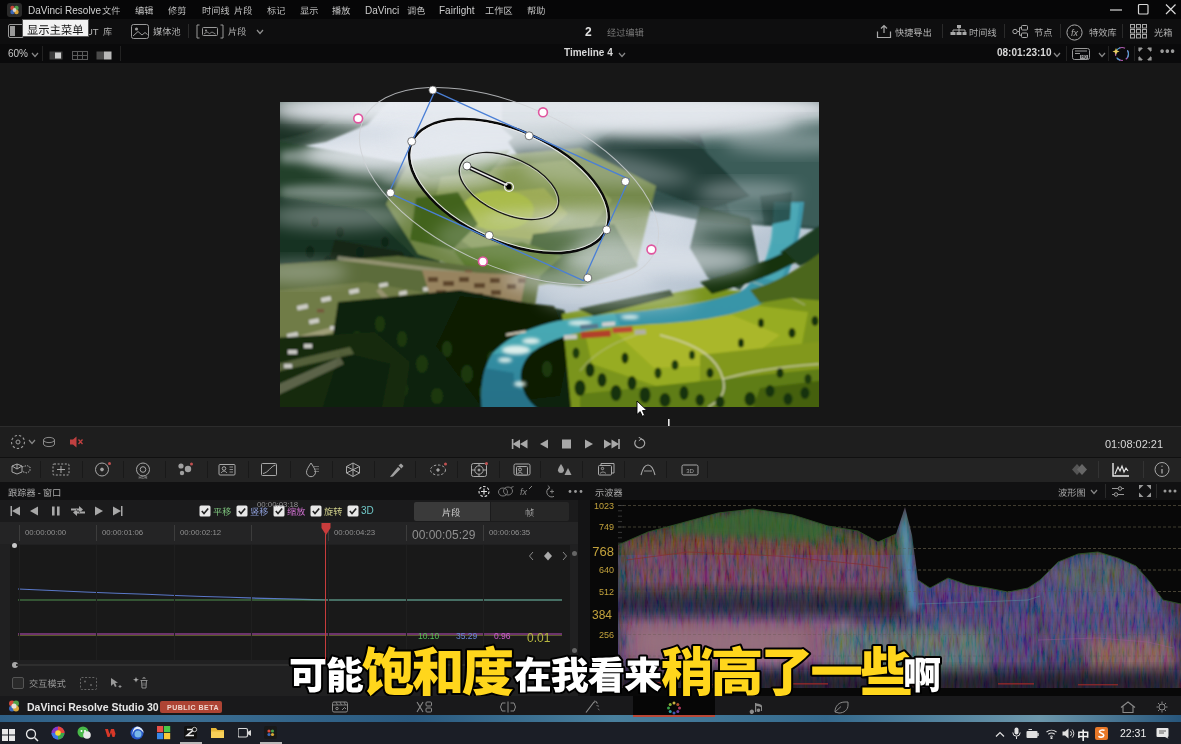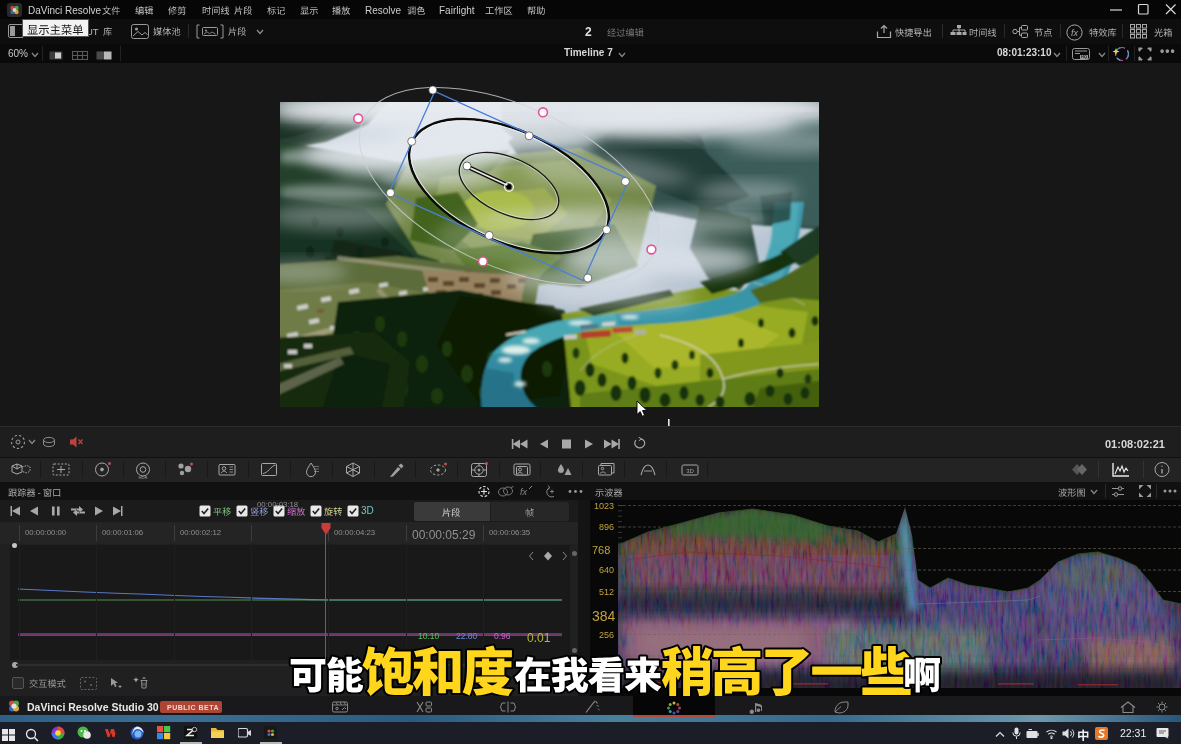--- a/index.html
+++ b/index.html
@@ -46,21 +46,21 @@
   </svg>
 <svg style="position:absolute;left:265px;top:1.5px" width="23" height="17" viewBox="-2 -12 23 17">
     <path d="M4.3 -7.0V-6.4H8.3V-7.0ZM7.2 -3.0C7.6 -2.1 8.0 -0.9 8.2 -0.1L8.8 -0.4C8.6 -1.1 8.2 -2.3 7.8 -3.2ZM4.5 -3.1C4.3 -2.2 3.9 -1.2 3.3 -0.5C3.5 -0.5 3.8 -0.3 3.9 -0.2C4.4 -0.9 4.9 -1.9 5.2 -3.0ZM3.9 -4.8V-4.2H5.9V-0.2C5.9 -0.0 5.8 -0.0 5.7 0.0C5.6 0.0 5.1 0.0 4.6 -0.0C4.7 0.2 4.8 0.5 4.9 0.7C5.5 0.7 5.9 0.7 6.2 0.6C6.5 0.5 6.6 0.2 6.6 -0.2V-4.2H8.8V-4.8ZM1.9 -7.7V-5.8H0.5V-5.1H1.7C1.4 -4.0 0.8 -2.7 0.2 -2.0C0.3 -1.8 0.5 -1.5 0.6 -1.3C1.1 -1.9 1.5 -2.9 1.9 -3.9V0.7H2.5V-4.1C2.9 -3.6 3.2 -3.1 3.4 -2.8L3.8 -3.3C3.6 -3.6 2.8 -4.6 2.5 -4.9V-5.1H3.8V-5.8H2.5V-7.7Z M10.3 -7.1C10.8 -6.6 11.5 -6.0 11.8 -5.6L12.3 -6.1C12.0 -6.5 11.3 -7.1 10.8 -7.5ZM11.0 0.6V0.6C11.2 0.4 11.4 0.2 13.0 -0.9C12.9 -1.0 12.8 -1.3 12.7 -1.5L11.8 -0.8V-4.8H9.6V-4.2H11.1V-0.9C11.1 -0.4 10.8 -0.1 10.6 0.0C10.8 0.2 11.0 0.4 11.0 0.6ZM13.1 -7.1V-6.4H16.7V-4.1H13.2V-0.5C13.2 0.4 13.6 0.6 14.6 0.6C14.8 0.6 16.5 0.6 16.7 0.6C17.7 0.6 17.9 0.2 18.1 -1.3C17.8 -1.4 17.6 -1.5 17.4 -1.6C17.3 -0.3 17.2 -0.1 16.7 -0.1C16.3 -0.1 14.9 -0.1 14.6 -0.1C14.0 -0.1 13.9 -0.1 13.9 -0.5V-3.4H16.7V-2.9H17.4V-7.1Z" fill="#cccccc"></path>
   </svg>
 <svg style="position:absolute;left:298px;top:1.5px" width="23" height="17" viewBox="-2 -12 23 17">
     <path d="M2.2 -5.2H7.0V-4.3H2.2ZM2.2 -6.7H7.0V-5.8H2.2ZM1.6 -7.3V-3.7H7.7V-7.3ZM7.5 -3.0C7.2 -2.4 6.7 -1.7 6.3 -1.2L6.8 -0.9C7.2 -1.4 7.7 -2.1 8.1 -2.8ZM1.1 -2.7C1.5 -2.1 2.0 -1.3 2.2 -0.9L2.7 -1.1C2.5 -1.6 2.1 -2.4 1.7 -3.0ZM5.3 -3.4V-0.4H3.9V-3.4H3.2V-0.4H0.4V0.3H8.8V-0.4H5.9V-3.4Z M11.4 -3.2C11.0 -2.2 10.3 -1.2 9.5 -0.5C9.7 -0.4 10.0 -0.2 10.2 -0.1C10.9 -0.8 11.6 -1.9 12.1 -3.0ZM15.5 -2.9C16.2 -2.1 16.9 -0.9 17.1 -0.1L17.8 -0.4C17.5 -1.2 16.8 -2.3 16.1 -3.2ZM10.6 -7.0V-6.4H17.0V-7.0ZM9.8 -4.8V-4.1H13.4V-0.2C13.4 -0.0 13.4 0.0 13.2 0.0C13.0 0.0 12.4 0.0 11.8 0.0C11.9 0.2 12.0 0.5 12.1 0.7C12.9 0.7 13.4 0.7 13.7 0.6C14.1 0.5 14.2 0.3 14.2 -0.2V-4.1H17.9V-4.8Z" fill="#cccccc"></path>
   </svg>
 <svg style="position:absolute;left:330px;top:1.5px" width="23" height="17" viewBox="-2 -12 23 17">
     <path d="M7.4 -6.8C7.3 -6.3 7.0 -5.7 6.8 -5.3H6.2V-6.8C7.0 -6.9 7.7 -7.0 8.3 -7.2L7.9 -7.7C6.8 -7.4 4.9 -7.2 3.3 -7.1C3.4 -7.0 3.4 -6.8 3.5 -6.6C4.1 -6.7 4.9 -6.7 5.6 -6.8V-5.3H3.2V-4.7H5.0C4.5 -4.0 3.6 -3.4 2.8 -3.1C2.9 -2.9 3.1 -2.7 3.2 -2.5C3.4 -2.6 3.6 -2.7 3.7 -2.8V0.7H4.3V0.3H7.6V0.7H8.2V-2.8L8.5 -2.6C8.6 -2.8 8.8 -3.0 9.0 -3.2C8.2 -3.5 7.4 -4.1 6.8 -4.7H8.7V-5.3H7.4C7.6 -5.7 7.8 -6.2 8.1 -6.6ZM3.9 -6.4C4.1 -6.1 4.3 -5.6 4.4 -5.3L5.0 -5.5C4.9 -5.8 4.6 -6.2 4.5 -6.6ZM5.6 -4.5V-3.0H6.2V-4.6C6.7 -3.9 7.5 -3.2 8.2 -2.8H3.7C4.4 -3.2 5.1 -3.9 5.6 -4.5ZM5.6 -2.3V-1.5H4.3V-2.3ZM6.2 -2.3H7.6V-1.5H6.2ZM5.6 -1.0V-0.2H4.3V-1.0ZM6.2 -1.0H7.6V-0.2H6.2ZM1.5 -7.7V-5.9H0.4V-5.2H1.5V-3.3L0.3 -2.9L0.4 -2.2L1.5 -2.6V-0.1C1.5 0.1 1.5 0.1 1.4 0.1C1.3 0.1 0.9 0.1 0.5 0.1C0.6 0.3 0.7 0.6 0.7 0.7C1.3 0.7 1.6 0.7 1.9 0.6C2.1 0.5 2.2 0.3 2.2 -0.1V-2.9L3.2 -3.3L3.0 -3.9L2.2 -3.6V-5.2H3.2V-5.9H2.2V-7.7Z M11.1 -7.6C11.3 -7.2 11.5 -6.7 11.6 -6.3L12.2 -6.5C12.1 -6.8 11.9 -7.4 11.7 -7.7ZM9.6 -6.2V-5.6H10.7V-3.7C10.7 -2.4 10.6 -0.9 9.4 0.3C9.6 0.4 9.8 0.6 9.9 0.7C11.2 -0.6 11.4 -2.1 11.4 -3.7V-3.7H12.6C12.5 -1.2 12.5 -0.3 12.3 -0.1C12.3 0.0 12.2 0.0 12.1 0.0C11.9 0.0 11.6 0.0 11.2 -0.0C11.3 0.2 11.3 0.4 11.4 0.6C11.8 0.7 12.1 0.7 12.4 0.6C12.6 0.6 12.8 0.5 12.9 0.3C13.2 0.0 13.2 -1.0 13.3 -4.0C13.3 -4.1 13.3 -4.4 13.3 -4.4H11.4V-5.6H13.7V-6.2ZM14.9 -5.4H16.7C16.5 -4.2 16.2 -3.2 15.8 -2.4C15.4 -3.2 15.1 -4.2 14.9 -5.3ZM14.8 -7.7C14.6 -6.1 14.0 -4.6 13.3 -3.6C13.5 -3.5 13.7 -3.2 13.8 -3.1C14.1 -3.4 14.3 -3.8 14.5 -4.3C14.7 -3.3 15.0 -2.4 15.4 -1.7C14.8 -0.9 14.1 -0.3 13.2 0.2C13.3 0.3 13.5 0.6 13.6 0.8C14.5 0.3 15.2 -0.3 15.8 -1.0C16.3 -0.3 16.9 0.3 17.6 0.7C17.8 0.5 18.0 0.3 18.1 0.1C17.3 -0.2 16.7 -0.9 16.2 -1.7C16.8 -2.7 17.1 -3.9 17.4 -5.4H18.1V-6.0H15.2C15.3 -6.5 15.4 -7.1 15.5 -7.6Z" fill="#cccccc"></path>
   </svg>
-<div class="t" style="left:365px;top:4.5px;font-size:10px;color:#cccccc">Resolve</div>
+<div class="t" style="left:365px;top:4.5px;font-size:10px;color:#cccccc">DaVinci</div>
 <svg style="position:absolute;left:405px;top:1.5px" width="23" height="17" viewBox="-2 -12 23 17">
     <path d="M1.0 -7.1C1.5 -6.7 2.1 -6.1 2.4 -5.7L2.8 -6.1C2.5 -6.5 1.9 -7.1 1.4 -7.5ZM0.4 -4.8V-4.2H1.7V-1.0C1.7 -0.5 1.4 -0.1 1.2 0.0C1.3 0.1 1.5 0.3 1.6 0.5C1.7 0.3 2.0 0.1 3.2 -0.8C3.0 -0.4 2.9 0.0 2.6 0.4C2.7 0.4 3.0 0.6 3.1 0.7C4.0 -0.5 4.1 -2.5 4.1 -3.9V-6.7H7.9V-0.1C7.9 0.0 7.8 0.1 7.7 0.1C7.6 0.1 7.1 0.1 6.7 0.1C6.7 0.2 6.8 0.5 6.9 0.7C7.5 0.7 7.9 0.7 8.2 0.6C8.4 0.5 8.5 0.3 8.5 -0.1V-7.3H3.5V-3.9C3.5 -3.0 3.5 -2.0 3.2 -1.0C3.2 -1.2 3.1 -1.4 3.0 -1.5L2.4 -1.0V-4.8ZM5.7 -6.4V-5.6H4.7V-5.1H5.7V-4.2H4.5V-3.7H7.5V-4.2H6.3V-5.1H7.3V-5.6H6.3V-6.4ZM4.7 -2.9V-0.3H5.2V-0.7H7.2V-2.9ZM5.2 -2.4H6.7V-1.3H5.2Z M13.6 -4.5V-2.9H11.4V-4.5ZM14.2 -4.5H16.4V-2.9H14.2ZM14.7 -6.3C14.4 -5.9 14.1 -5.5 13.7 -5.2H11.3C11.7 -5.5 12.0 -5.9 12.3 -6.3ZM12.5 -7.8C11.8 -6.5 10.7 -5.4 9.6 -4.7C9.7 -4.6 9.9 -4.2 9.9 -4.1C10.2 -4.2 10.5 -4.5 10.8 -4.7V-0.7C10.8 0.3 11.2 0.6 12.7 0.6C13.0 0.6 15.9 0.6 16.2 0.6C17.6 0.6 17.9 0.2 18.1 -1.3C17.9 -1.3 17.6 -1.4 17.4 -1.5C17.3 -0.3 17.1 -0.1 16.2 -0.1C15.6 -0.1 13.1 -0.1 12.6 -0.1C11.6 -0.1 11.4 -0.2 11.4 -0.7V-2.3H16.4V-1.9H17.1V-5.2H14.6C15.0 -5.6 15.4 -6.2 15.8 -6.6L15.3 -7.0L15.2 -6.9H12.7C12.9 -7.1 13.0 -7.3 13.1 -7.5Z" fill="#cccccc"></path>
   </svg>
 <div class="t" style="left:439px;top:4.5px;font-size:10px;color:#cccccc">Fairlight</div>
 <svg style="position:absolute;left:483px;top:1.5px" width="32" height="17" viewBox="-2 -12 32 17">
     <path d="M0.5 -0.7V0.0H8.7V-0.7H5.0V-6.0H8.3V-6.7H1.0V-6.0H4.2V-0.7Z M14.0 -7.6C13.6 -6.3 12.8 -4.9 12.0 -4.1C12.2 -4.0 12.4 -3.7 12.5 -3.6C13.0 -4.1 13.5 -4.8 13.9 -5.5H14.5V0.7H15.2V-1.5H18.0V-2.2H15.2V-3.6H17.8V-4.2H15.2V-5.5H18.1V-6.2H14.2C14.4 -6.6 14.6 -7.0 14.7 -7.4ZM11.8 -7.7C11.3 -6.3 10.4 -4.9 9.5 -4.0C9.7 -3.9 9.9 -3.5 9.9 -3.3C10.2 -3.7 10.6 -4.0 10.8 -4.4V0.7H11.5V-5.5C11.9 -6.1 12.2 -6.8 12.5 -7.5Z M26.9 -7.2H19.3V0.5H27.2V-0.2H20.0V-6.6H26.9ZM20.8 -5.4C21.5 -4.8 22.3 -4.1 23.0 -3.4C22.3 -2.6 21.4 -1.9 20.5 -1.4C20.6 -1.3 20.9 -1.0 21.0 -0.8C21.9 -1.4 22.7 -2.1 23.5 -2.9C24.3 -2.2 25.0 -1.4 25.5 -0.8L26.1 -1.4C25.6 -1.9 24.8 -2.7 24.0 -3.4C24.7 -4.2 25.3 -5.0 25.8 -5.9L25.1 -6.1C24.7 -5.3 24.1 -4.6 23.5 -3.9C22.8 -4.6 22.0 -5.2 21.3 -5.8Z" fill="#cccccc"></path>
   </svg>
 <svg style="position:absolute;left:525px;top:1.5px" width="23" height="17" viewBox="-2 -12 23 17">
     <path d="M2.5 -7.7V-7.0H0.6V-6.4H2.5V-5.8H0.8V-5.2H2.5V-5.0C2.5 -4.9 2.5 -4.7 2.4 -4.5H0.5V-3.9H2.2C1.9 -3.5 1.4 -3.1 0.6 -2.9C0.8 -2.7 1.0 -2.5 1.1 -2.4C2.1 -2.8 2.7 -3.4 3.0 -3.9H5.0V-4.5H3.2C3.2 -4.7 3.2 -4.9 3.2 -5.0V-5.2H4.7V-5.8H3.2V-6.4H4.9V-7.0H3.2V-7.7ZM5.4 -7.3V-2.8H6.0V-6.7H7.6C7.4 -6.3 7.1 -5.9 6.8 -5.5C7.6 -5.0 7.9 -4.6 7.9 -4.3C7.9 -4.1 7.8 -4.0 7.6 -3.9C7.5 -3.9 7.4 -3.8 7.2 -3.8C7.0 -3.8 6.7 -3.8 6.3 -3.8C6.4 -3.7 6.5 -3.4 6.5 -3.3C6.8 -3.2 7.2 -3.2 7.5 -3.3C7.7 -3.3 7.9 -3.3 8.1 -3.4C8.4 -3.6 8.6 -3.8 8.5 -4.2C8.5 -4.7 8.3 -5.1 7.5 -5.6C7.9 -6.0 8.3 -6.6 8.6 -7.1L8.2 -7.4L8.0 -7.3ZM1.4 -2.4V0.2H2.1V-1.8H4.2V0.7H4.9V-1.8H7.3V-0.5C7.3 -0.4 7.2 -0.4 7.1 -0.4C6.9 -0.4 6.4 -0.4 5.8 -0.4C5.9 -0.2 6.0 0.0 6.0 0.2C6.8 0.2 7.3 0.2 7.6 0.1C7.9 0.0 8.0 -0.2 8.0 -0.5V-2.4H4.9V-3.1H4.2V-2.4Z M15.0 -7.7C15.0 -7.0 15.0 -6.3 15.0 -5.6H13.5V-5.0H15.0C14.8 -2.8 14.4 -0.9 12.6 0.2C12.8 0.4 13.0 0.6 13.1 0.8C15.0 -0.5 15.5 -2.6 15.6 -5.0H17.1C17.0 -1.6 16.9 -0.4 16.7 -0.1C16.6 0.0 16.5 0.0 16.3 0.0C16.1 0.0 15.6 0.0 15.1 -0.0C15.2 0.2 15.3 0.5 15.3 0.7C15.8 0.7 16.3 0.7 16.6 0.7C16.9 0.6 17.1 0.6 17.3 0.3C17.6 -0.1 17.7 -1.4 17.7 -5.3C17.7 -5.4 17.7 -5.6 17.7 -5.6H15.7C15.7 -6.3 15.7 -7.0 15.7 -7.7ZM9.5 -0.9 9.6 -0.2C10.7 -0.4 12.3 -0.8 13.7 -1.1L13.7 -1.7L13.2 -1.6V-7.3H10.2V-1.0ZM10.8 -1.1V-2.7H12.5V-1.5ZM10.8 -4.7H12.5V-3.3H10.8ZM10.8 -5.3V-6.7H12.5V-5.3Z" fill="#cccccc"></path>
   </svg>
@@ -166,21 +166,21 @@
   </svg>
 <svg class="abs" style="left:72px;top:51px" width="16" height="9" viewBox="0 0 16 9">
 <rect x="0.5" y="0.5" width="15" height="8" fill="none" stroke="#5a5a5a"></rect>
 <path d="M5.5 0.5V8.5 M10.5 0.5V8.5 M0.5 4.5H15.5" stroke="#5a5a5a"></path>
   </svg>
 <svg class="abs" style="left:96px;top:51px" width="16" height="9" viewBox="0 0 16 9">
 <rect x="0.5" y="0.5" width="7.5" height="8" fill="#4a4a4a"></rect>
     <rect x="8" y="0.5" width="7.5" height="8" fill="#b8b8b8"></rect>
   </svg>
 <div class="abs" style="left:120px;top:46px;width:1px;height:15px;background:#222"></div>
-<div class="t" style="left:564px;top:47px;font-size:10px;font-weight:bold;color:#d8d8d8">Timeline 7</div>
+<div class="t" style="left:564px;top:47px;font-size:10px;font-weight:bold;color:#d8d8d8">Timeline 4</div>
 <svg class="abs" style="left:618px;top:52px" width="8" height="6" viewBox="0 0 8 6">
     <path d="M1 1 4 4.5 7 1" stroke="#888" fill="none" stroke-width="1.2"></path>
   </svg>
 <div class="t" style="left:997px;top:47px;font-size:10px;font-weight:bold;color:#d8d8d8">08:01:23:10</div>
 <svg class="abs" style="left:1053px;top:52px" width="8" height="6" viewBox="0 0 8 6">
     <path d="M1 1 4 4.5 7 1" stroke="#888" fill="none" stroke-width="1.2"></path>
   </svg>
 <div class="abs" style="left:1066px;top:46px;width:1px;height:15px;background:#222"></div>
 <svg class="abs" style="left:1072px;top:48px" width="22" height="12" viewBox="0 0 22 12">
 <rect x="0.5" y="0.5" width="17" height="11" rx="2" fill="none" stroke="#999"></rect>
@@ -507,21 +507,21 @@
 <rect x="52" y="2.5" width="9" height="9"></rect>
 <path d="M75 2.5 83 7 75 11.5Z"></path>
 <path d="M94 7 94 2.5 101.5 7 94 11.5Z M101.5 7 101.5 2.5 109 7 101.5 11.5Z"></path>
       <rect x="108.2" y="2" width="1.6" height="10"></rect>
 </g>
 <g fill="none" stroke="#a8a8a8" stroke-width="1.2">
       <path d="M126 3.2 A 5 4.6 0 1 0 131 1.8"></path>
       <path d="M128.5 0 131.5 1.9 128.8 3.8" stroke-width="1"></path>
     </g>
   </svg>
-<div class="t" style="left:1105px;top:438px;font-size:11px;font-weight:bold;color:#d8d8d8">01:08:02:21</div>
+<div class="t" style="left:1105px;top:438px;font-size:11px;font-weight:normal;color:#d8d8d8">01:08:02:21</div>
 <svg class="abs" style="left:9px;top:460px" width="22" height="20" viewBox="0 0 22 20">
     <g fill="none" stroke="#a8a8a8">
       <path d="M3 6 8 4 13 6 13 12 8 14 3 12Z M8 4V9 M3 6 8 9 13 6"></path>
       <path d="M13 7 18 5.5 21 7 21 11 18 13 13 11.5" stroke-dasharray="1.5 1.2"></path>
     </g>
   </svg>
 <svg class="abs" style="left:50px;top:460px" width="22" height="20" viewBox="0 0 22 20">
     <g fill="none" stroke="#a8a8a8">
       <rect x="3" y="4" width="16" height="11" rx="1" stroke-dasharray="2 1.6"></rect>
       <path d="M7 9.5H15 M11 6V13"></path>
@@ -808,21 +808,21 @@
 <div class="abs" style="left:251px;top:545px;width:1px;height:115px;background:#1f1f1f"></div>
 <div class="abs" style="left:328px;top:545px;width:1px;height:115px;background:#1f1f1f"></div>
 <div class="abs" style="left:406px;top:545px;width:1px;height:115px;background:#1f1f1f"></div>
 <div class="abs" style="left:483px;top:545px;width:1px;height:115px;background:#1f1f1f"></div>
 <svg class="abs" style="left:528px;top:550px" width="40" height="12" viewBox="0 0 40 12">
     <path d="M5 2 1.5 6 5 10" stroke="#888" fill="none"></path>
     <path d="M20 1.5 24 6 20 10.5 16 6Z" fill="#aaa"></path>
     <path d="M35 2 38.5 6 35 10" stroke="#888" fill="none"></path>
   </svg>
 <div class="t" style="left:418px;top:631px;font-size:8.5px;color:#58c058">10.10</div>
-<div class="t" style="left:456px;top:631px;font-size:8.5px;color:#6a88d8">22.80</div>
+<div class="t" style="left:456px;top:631px;font-size:8.5px;color:#6a88d8">35.29</div>
 <div class="t" style="left:494px;top:631px;font-size:8.5px;color:#d060d0">0.96</div>
 <div class="t" style="left:527px;top:631px;font-size:12px;color:#b8b840">0.01</div>
 <div class="abs" style="left:12px;top:543px;width:5px;height:5px;border-radius:3px;background:#c8c8c8"></div>
 <div class="abs" style="left:12px;top:662px;width:6px;height:6px;border-radius:3px;background:#a8a8a8"></div>
 <div class="abs" style="left:572px;top:551px;width:5px;height:5px;border-radius:3px;background:#666"></div>
 <div class="abs" style="left:572px;top:648px;width:5px;height:5px;border-radius:3px;background:#666"></div>
 <div class="abs" style="left:16px;top:664px;width:550px;height:2px;background:#2e2e2e"></div>
 <svg class="abs" style="left:12px;top:677px" width="12" height="12" viewBox="0 0 12 12">
     <rect x="0.5" y="0.5" width="11" height="11" rx="1.5" fill="#2a2a2a" stroke="#555"></rect>
   </svg>
@@ -840,25 +840,25 @@
   </svg>
 <svg class="abs" style="left:132px;top:675px" width="18" height="15" viewBox="0 0 18 15">
 <path d="M4 2 4.8 4 7 4.8 4.8 5.6 4 7.6 3.2 5.6 1 4.8 3.2 4Z" fill="#aaa"></path>
 <g fill="none" stroke="#999" stroke-width=".9">
       <path d="M8.5 5.5H15.5 M9.5 5.5 10 13 14 13 14.5 5.5 M11 4 11 2.8 13 2.8 13 4"></path>
       <path d="M11 7.5V11 M13 7.5V11" stroke-width=".7"></path>
     </g>
   </svg>
 <div class="abs" style="left:578px;top:500px;width:12px;height:196px;background:#141415"></div>
 <div class="t" style="left:592px;top:500.5px;font-size:9px;color:#c2a23c;text-align:right;width:22px">1023</div>
-<div class="t" style="left:592px;top:522px;font-size:9px;color:#c2a23c;text-align:right;width:22px">896</div>
-<div class="t" style="left:592px;top:543.5px;font-size:11px;color:#c2a23c;text-align:left;width:22px">768</div>
+<div class="t" style="left:592px;top:522px;font-size:9px;color:#c2a23c;text-align:right;width:22px">749</div>
+<div class="t" style="left:592px;top:543.5px;font-size:13px;color:#c2a23c;text-align:right;width:22px">768</div>
 <div class="t" style="left:592px;top:565px;font-size:9px;color:#c2a23c;text-align:right;width:22px">640</div>
 <div class="t" style="left:592px;top:586.5px;font-size:9px;color:#c2a23c;text-align:right;width:22px">512</div>
-<div class="t" style="left:592px;top:608px;font-size:14px;color:#c2a23c;text-align:right;width:22px">384</div>
+<div class="t" style="left:592px;top:608px;font-size:12px;color:#c2a23c;text-align:left;width:22px">384</div>
 <div class="t" style="left:592px;top:629.5px;font-size:9px;color:#c2a23c;text-align:right;width:22px">256</div>
 <svg class="abs" style="left:578px;top:500px" width="603" height="196" viewBox="0 0 603 196">
 <defs>
 <clipPath id="wfc">
         <path d="M40 45 L70 32 100 24 140 13 175 9 215 15 250 26 280 31 300 42 318 34 327 7 334 35 340 80 352 88 370 78 390 85 410 88 430 92 450 88 462 80 480 62 500 54 520 52 540 58 558 66 572 82 585 100 603 104 603 188 40 188 Z"></path>
       </clipPath>
 <filter id="nz" x="0" y="0" width="100%" height="100%">
  <feTurbulence type="fractalNoise" baseFrequency="0.3 0.045" numOctaves="3" seed="7" result="n"></feTurbulence>
  <feColorMatrix in="n" type="matrix" values="0 0 0 0 0  0 1.1 0 0 -0.28  0 0 0 0 0  0 0 0 0 1"></feColorMatrix>
 </filter>

